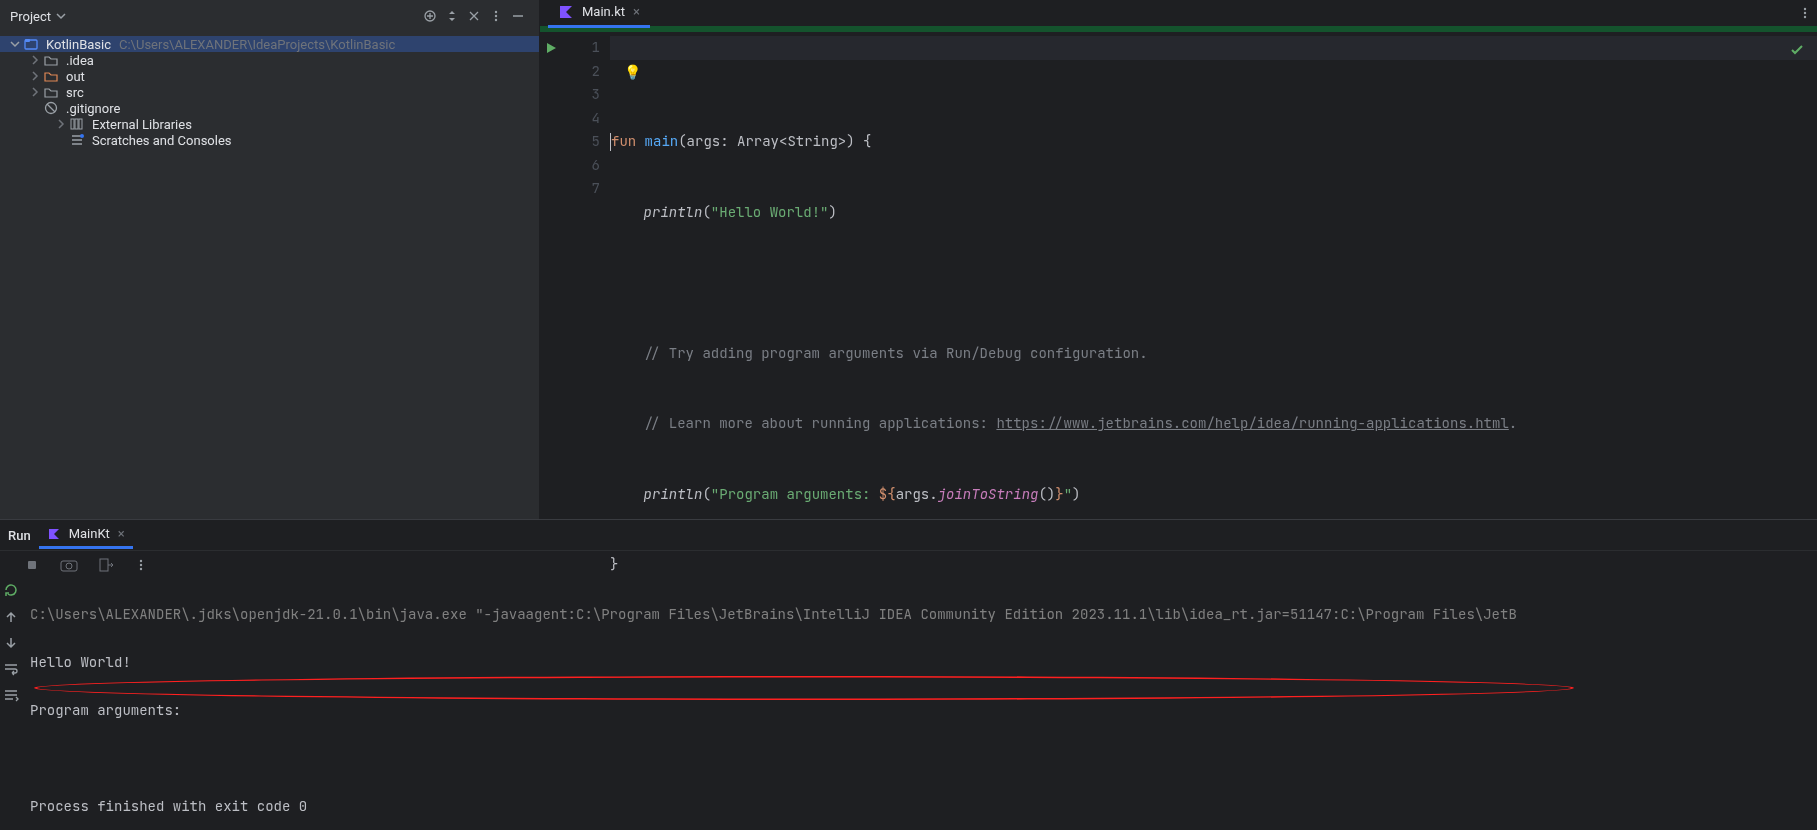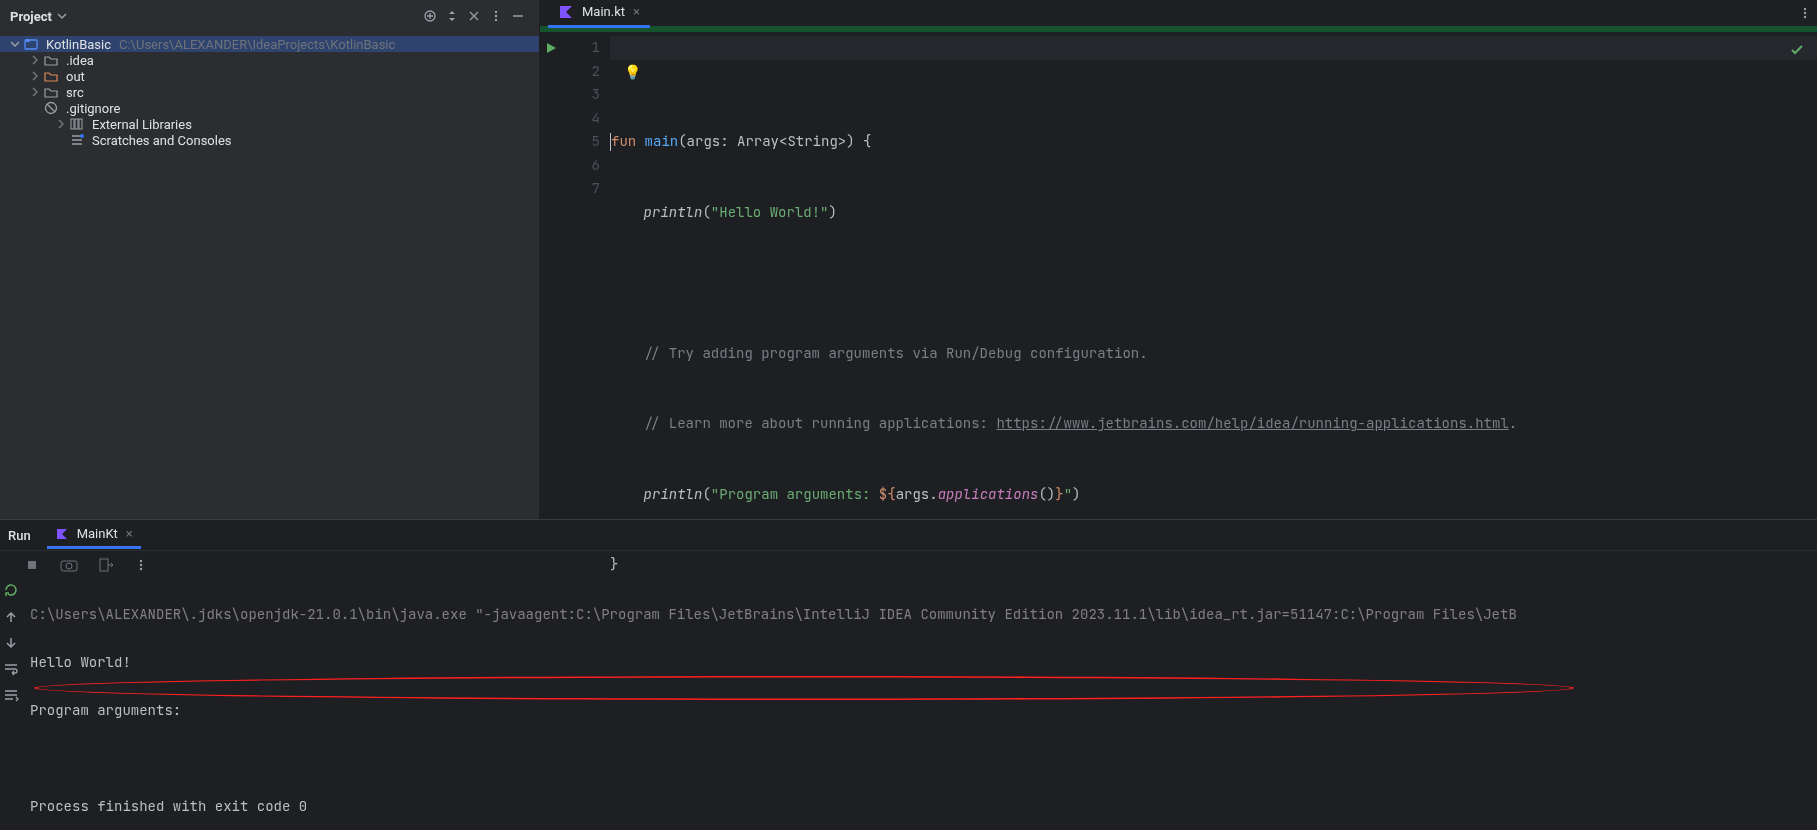--- a/index.html
+++ b/index.html
@@ -11,21 +11,21 @@
   width: 1817px;
   height: 830px;
   overflow: hidden;
   display: flex;
   flex-direction: column;
 }
 .top-pane { display: flex; height: 519px; }
 .project-panel { width: 540px; background: #2b2d30; display: flex; flex-direction: column; border-right: 1px solid #1e1f22; }
 .panel-header {
   height: 32px; display: flex; align-items: center; padding: 0 10px;
-  color: #dfe1e5; font-weight: 700; justify-content: flex-end;
+  color: #dfe1e5; font-weight: 400; justify-content: flex-end;
 }
 .panel-header .spacer { flex: 1; }
 .panel-header .icon-btn { width: 22px; height: 22px; display:flex; align-items:center; justify-content:center; color:#9aa0a6; cursor:pointer; }
 .tree { padding: 4px 0; flex:1; overflow:auto; }
 .tree-row {
   display:flex; align-items:center; height:16px; padding:0 8px; cursor:pointer;
 }
 .tree-row.selected { background:#2e436e; }
 .tree-row .arrow { width:14px; display:inline-flex; justify-content:center; color:#6f737a; }
 .tree-row .ticon { width:18px; height:18px; display:inline-flex; align-items:center; justify-content:center; margin-right:6px; }
@@ -61,21 +61,21 @@
 .cmt { color:#7a7e85; }
 .lnk { color:#7a7e85; text-decoration:underline; }
 .it { font-style:italic; color:#bcbec4; }
 .bulb { position:absolute; left:14px; top:29px; color:#f2c55c; z-index:2; }
 .cursor { border-left:1px solid #bcbec4; display:inline-block; height:18px; vertical-align:middle; }
 .check { position:absolute; right:12px; top:10px; color:#5fad65; }
 .scroll-track { position:absolute; bottom:6px; left:24px; right:24px; height:10px; background:#2b2d30; border-radius:5px; }
 .scroll-thumb { position:absolute; left:0; top:0; height:100%; width:60%; background:#4e5157; border-radius:5px; }
 
 .bottom-pane { flex:1; display:flex; flex-direction:column; background:#1e1f22; border-top:1px solid #393b40; position:relative; }
-.run-tab-bar { height:30px; display:flex; align-items:center; padding:0 8px; gap:16px; }
+.run-tab-bar { height:30px; display:flex; align-items:center; padding:0 8px; gap:8px; }
 .run-label { color:#dfe1e5; font-weight:500; }
 .run-tab {
   display:flex; align-items:center; gap:8px; height:28px; padding:0 8px;
   border-bottom:3px solid #3574f0; color:#dfe1e5;
 }
 .run-tab .close { color:#6f737a; }
 .run-toolbar { display:flex; align-items:center; height:28px; padding-left:24px; gap:20px; color:#6f737a; border-top:1px solid #2b2d30; }
 .run-body { flex:1; display:flex; position:relative; }
 .run-side { width:22px; display:flex; flex-direction:column; gap:12px; align-items:center; padding-top:4px; color:#9aa0a6; }
 .console {
@@ -261,21 +261,21 @@
         <div class="ln">7</div>
       </div>
       <div class="code">
         <div class="hl-line"></div>
         <span class="bulb">💡</span>
         <div class="line"><span class="cursor"></span><span class="kw">fun</span><span> </span><span class="fn">main</span><span class="punc">(args: Array&lt;String&gt;) {</span></div>
         <div class="line"><span>    </span><span class="it">println</span><span class="punc">(</span><span class="str">"Hello World!"</span><span class="punc">)</span></div>
         <div class="line"></div>
         <div class="line"><span>    </span><span class="cmt">// Try adding program arguments via Run/Debug configuration.</span></div>
         <div class="line"><span>    </span><span class="cmt">// Learn more about running applications: </span><span class="lnk">https://www.jetbrains.com/help/idea/running-applications.html</span><span class="cmt">.</span></div>
-        <div class="line"><span>    </span><span class="it">println</span><span class="punc">(</span><span class="str">"Program arguments: </span><span class="kw">${</span><span class="id">args</span><span class="punc">.</span><span class="it" style="color:#c77dbb">applications</span><span class="punc">()</span><span class="kw">}</span><span class="str">"</span><span class="punc">)</span></div>
+        <div class="line"><span>    </span><span class="it">println</span><span class="punc">(</span><span class="str">"Program arguments: </span><span class="kw">${</span><span class="id">args</span><span class="punc">.</span><span class="it" style="color:#c77dbb">joinToString</span><span class="punc">()</span><span class="kw">}</span><span class="str">"</span><span class="punc">)</span></div>
         <div class="line"><span class="punc">}</span></div>
       </div>
       <div class="check">
           <svg width="16" height="16" viewBox="0 0 16 16">
             <path d="M3 8l3 3 7-7" stroke="#5fad65" stroke-width="2" fill="none"></path>
           </svg>
         </div>
       <div class="scroll-track">
           <div class="scroll-thumb"></div>
         </div>

